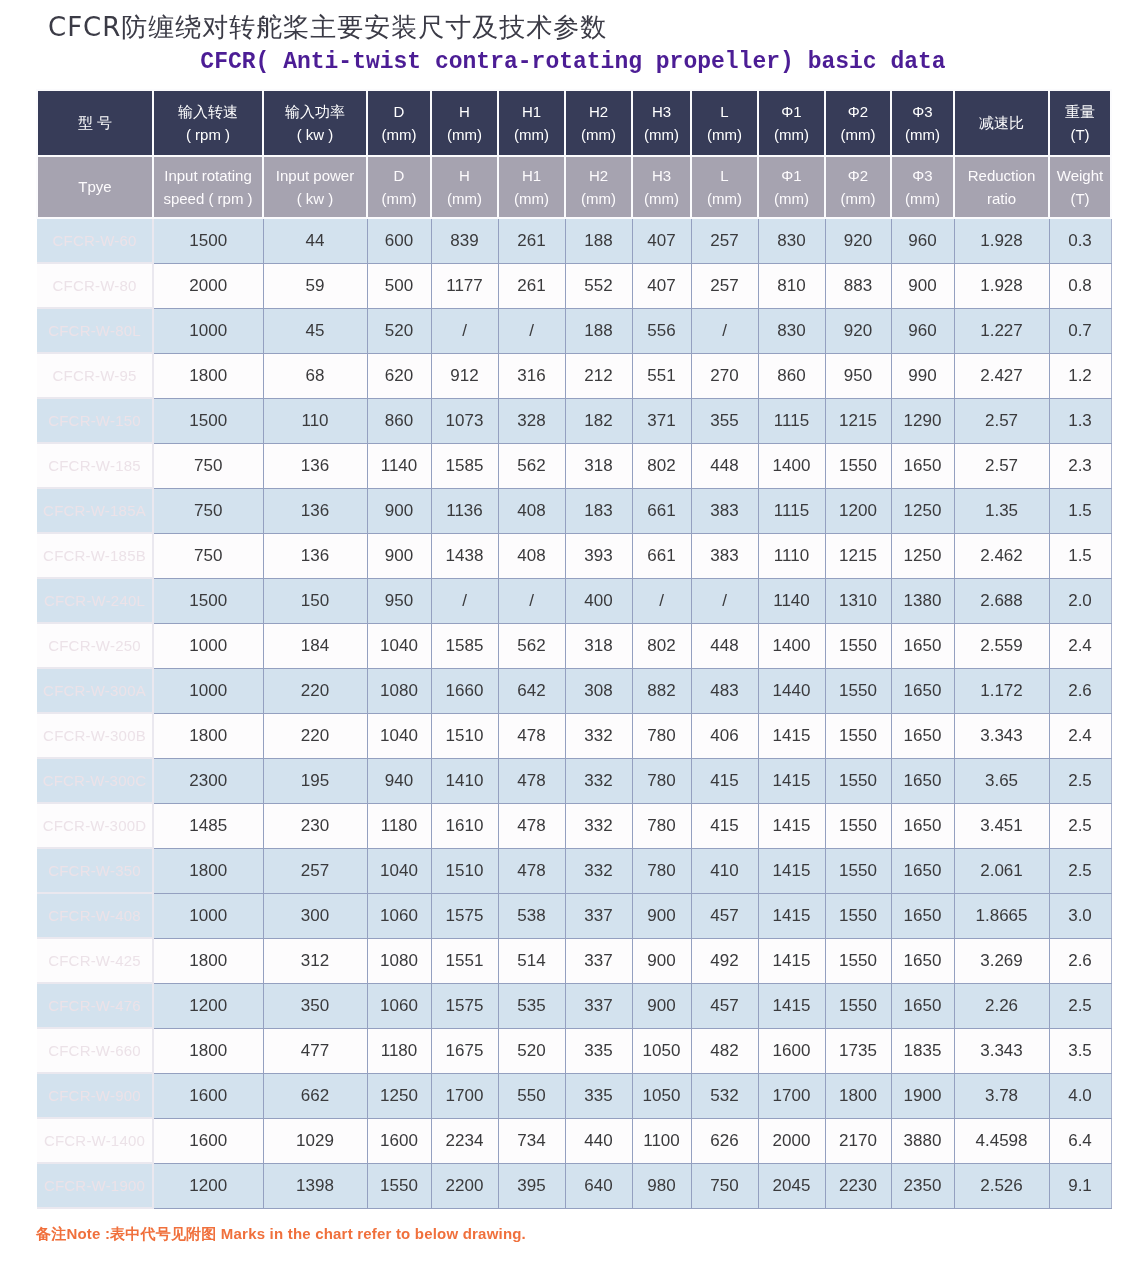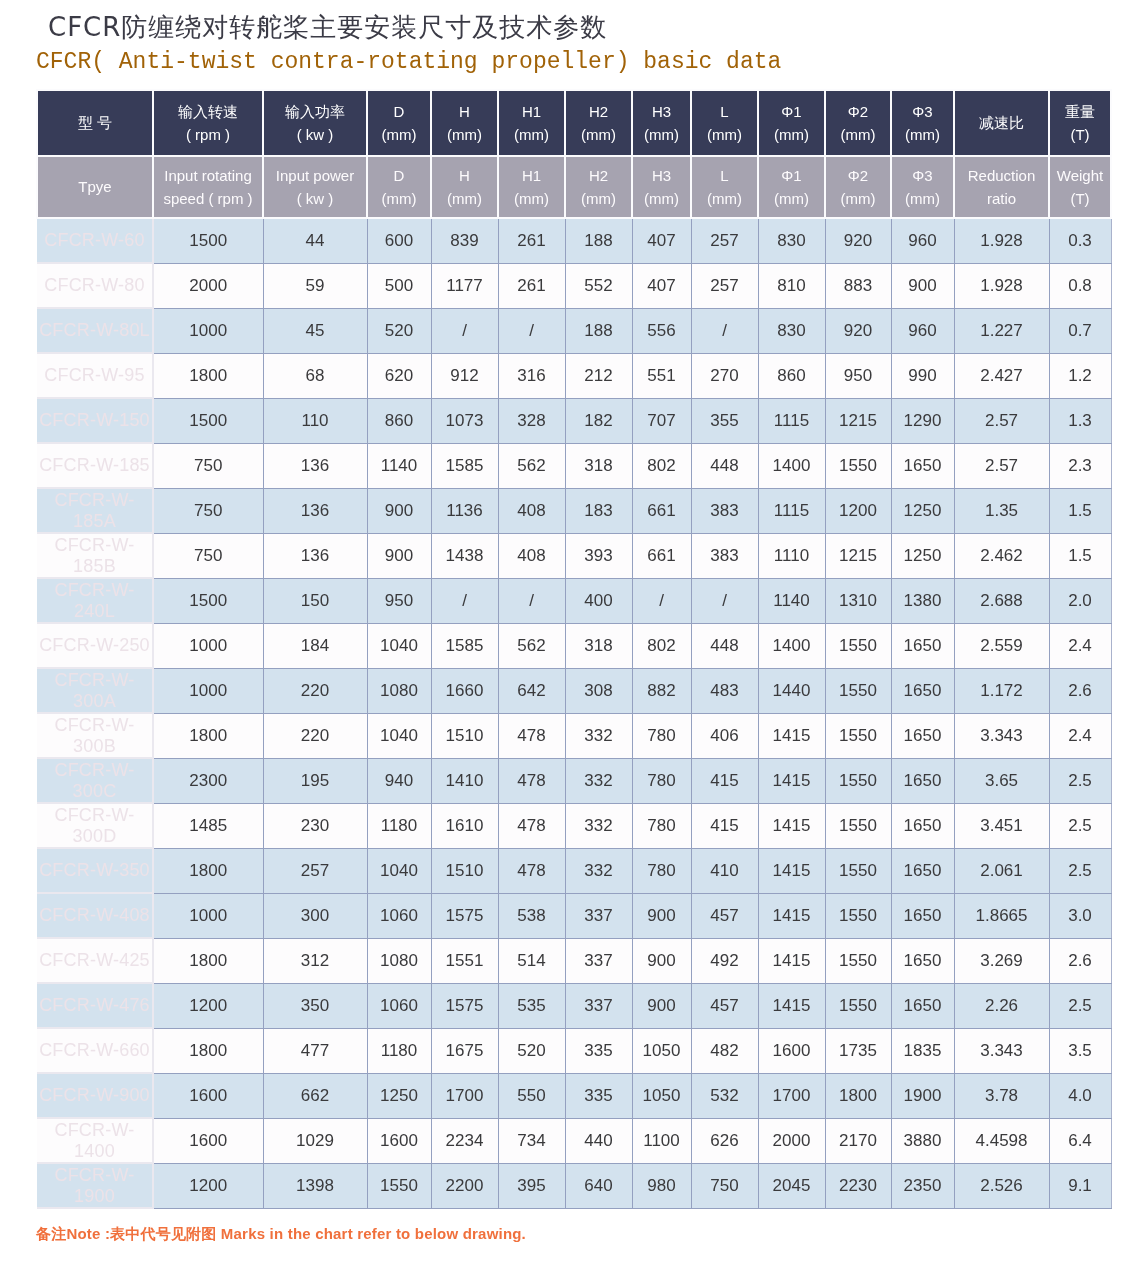--- a/index.html
+++ b/index.html
@@ -24,24 +24,25 @@
     font-family: "DejaVu Sans", sans-serif;
     font-size: 26px;
     font-weight: 500;
     color: #3b3b46;
     margin: 4px 0 2px 12px;
     letter-spacing: 1px;
   }
   .title-en {
     font-family: "Liberation Mono", monospace;
     font-size: 23px;
-    font-weight: 400;
-    color: #a16207;
+    font-weight: 700;
+    color: #4c1d95;
     margin: 4px 0 14px 0;
     letter-spacing: 0px;
+    text-align: center;
   }
   table.spec {
     border-collapse: collapse;
     table-layout: fixed;
     width: 1074px;
   }
   table.spec thead th {
     font-weight: 400;
     text-align: center;
     vertical-align: middle;
@@ -78,21 +79,21 @@
     height: 43px;
     font-size: 17px;
     color: #3a3a3c;
     padding: 0;
   }
   table.spec tbody tr.alt td { background: #d3e2ee; }
   table.spec tbody tr.plain td { background: #fdfcfd; }
   table.spec tbody td.model {
     background: #867f93;
     color: #ece2e8;
-    font-size: 18px;
+    font-size: 15px;
     border: 2px solid #eae8ef;
     border-left: none;
     letter-spacing: 0.2px;
   }
   .note {
     margin-top: 16px;
     font-size: 15px;
     font-weight: 700;
     color: #f0703c;
     letter-spacing: 0.2px;
@@ -303,21 +304,21 @@
           <td>1.2</td>
         </tr>
         <tr class="alt">
           <td class="model">CFCR-W-150</td>
           <td>1500</td>
           <td>110</td>
           <td>860</td>
           <td>1073</td>
           <td>328</td>
           <td>182</td>
-          <td>707</td>
+          <td>371</td>
           <td>355</td>
           <td>1115</td>
           <td>1215</td>
           <td>1290</td>
           <td>2.57</td>
           <td>1.3</td>
         </tr>
         <tr class="plain">
           <td class="model">CFCR-W-185</td>
           <td>750</td>

